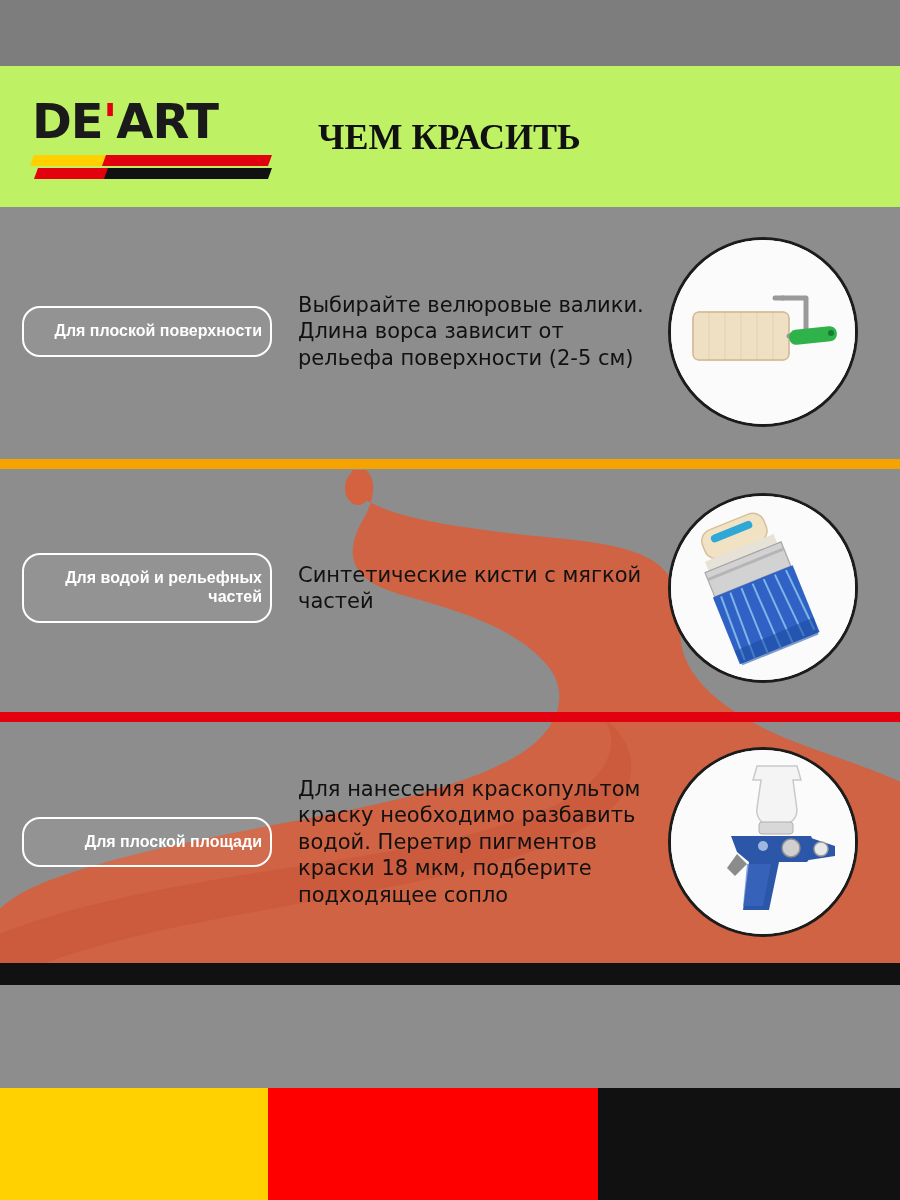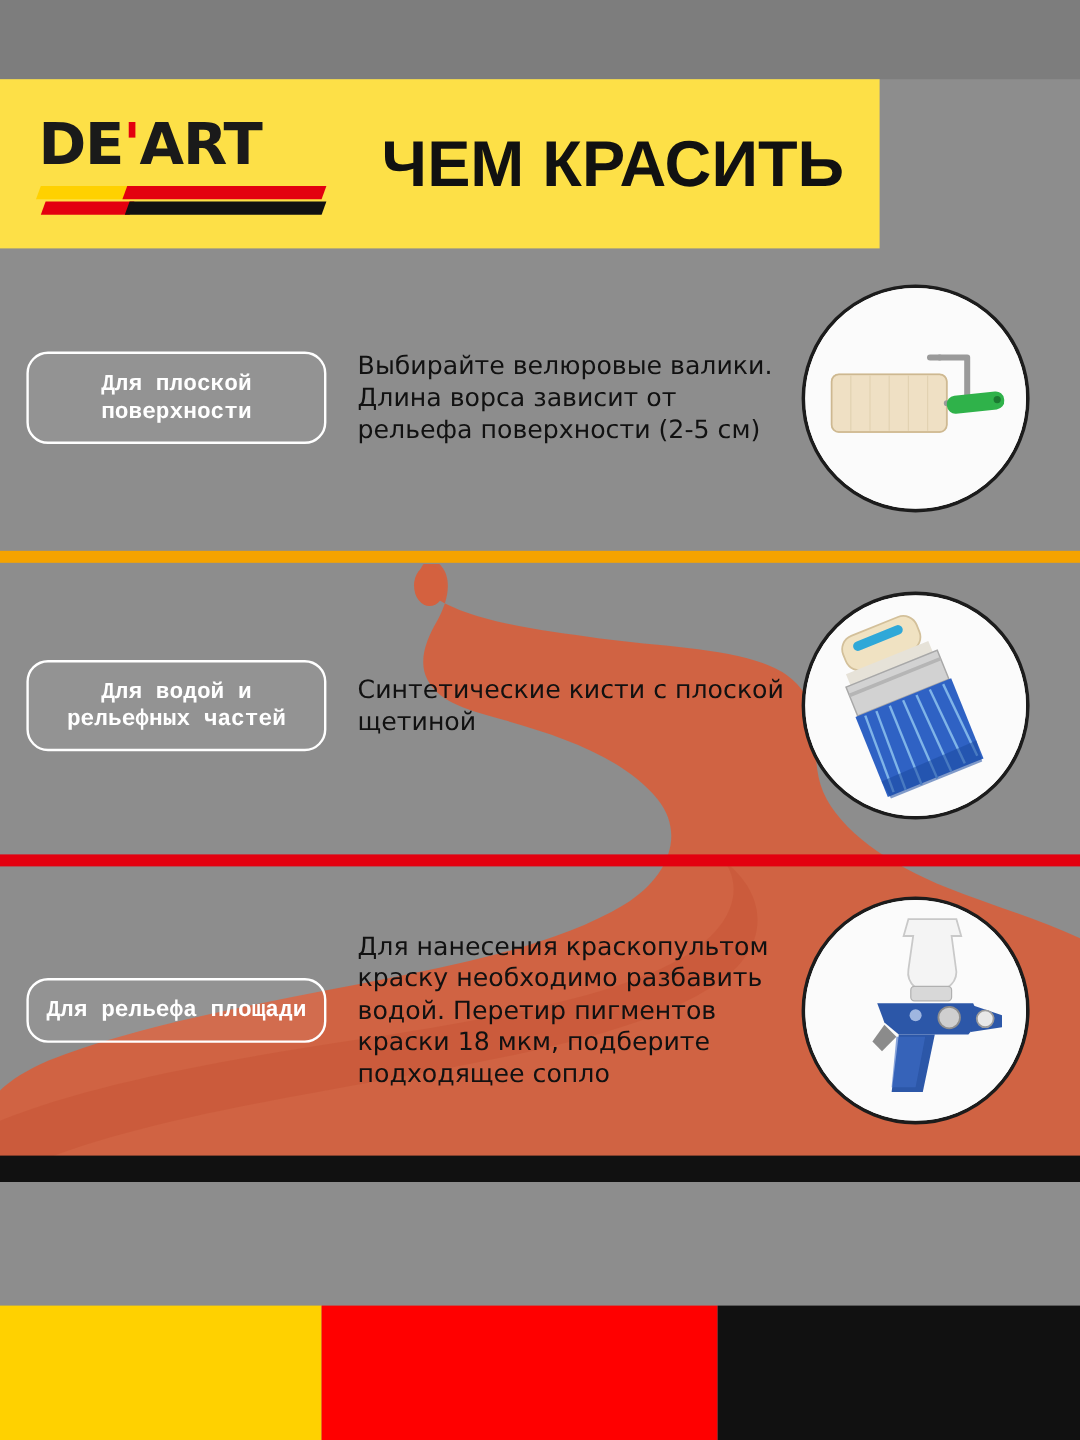--- a/index.html
+++ b/index.html
@@ -27,22 +27,22 @@
     position: absolute;
     left: 0; top: 0;
     width: 900px; height: 66px;
     background: #7d7d7d;
   }
 
   
   .header {
     position: absolute;
     left: 0; top: 66px;
-    width: 733px; height: 141px;
-    background: #fde047;
+    width: 900px; height: 141px;
+    background: #bef264;
     display: flex;
     align-items: center;
     padding-left: 32px;
     box-sizing: border-box;
   }
   .logo {
     position: relative;
     width: 240px;
     height: 92px;
     flex: none;
@@ -91,23 +91,23 @@
     background: #e3000f;
     transform: skewX(-20deg);
   }
   .bar-black {
     left: 74px; top: 13px;
     width: 164px;
     background: #111111;
     transform: skewX(-20deg);
   }
   .header-title {
-    font-family: Liberation Sans, sans-serif;
+    font-family: Liberation Serif, serif;
     font-weight: bold;
-    font-size: 54px;
+    font-size: 36px;
     color: #111111;
     letter-spacing: 0px;
     margin-left: 46px;
     white-space: nowrap;
   }
 
   
   .splash {
     position: absolute;
     left: 0;
@@ -130,25 +130,25 @@
   .row3 { top: 722px; height: 240px; }
 
   .label-box {
     flex: none;
     width: 250px;
     margin-left: 22px;
     border: 2px solid #ffffff;
     border-radius: 18px;
     background: rgba(255,255,255,0.06);
     color: #ffffff;
-    font-family: Liberation Mono, monospace;
+    font-family: Liberation Sans, sans-serif;
     font-weight: bold;
-    font-size: 19px;
+    font-size: 16px;
     line-height: 1.18;
-    text-align: center;
+    text-align: right;
     padding: 14px 8px;
     box-sizing: border-box;
   }
   .desc {
     flex: 1;
     color: #111111;
     font-family: "DejaVu Sans", sans-serif;
     font-size: 21px;
     line-height: 1.26;
     margin-left: 26px;
@@ -259,21 +259,21 @@
         <rect x="118" y="88" width="48" height="15" rx="7" fill="#2fb24a" transform="rotate(-6 142 96)"></rect>
         <circle cx="160" cy="93" r="3" fill="#1b7a31"></circle>
       </svg>
     </div>
   </div>
 
   <div class="divider divider-orange"></div>
 
   <div class="row row2">
     <div class="label-box">Для водой и рельефных частей</div>
-    <div class="desc">Синтетические кисти с плоской щетиной</div>
+    <div class="desc">Синтетические кисти с мягкой частей</div>
     <div class="photo-circle">
       <svg viewBox="0 0 184 184" width="184" height="184" xmlns="http://www.w3.org/2000/svg">
         <rect x="0" y="0" width="184" height="184" fill="#fbfbfb"></rect>
         <g transform="rotate(-22 92 92)">
           <rect x="52" y="18" width="66" height="30" rx="12" fill="#f0e2c2" stroke="#d3c09a" stroke-width="1.5"></rect>
           <rect x="62" y="24" width="44" height="8" rx="4" fill="#2fa8d8"></rect>
           <rect x="48" y="46" width="74" height="10" fill="#e6e2d8"></rect>
           <rect x="44" y="56" width="82" height="26" fill="#d2d2d2" stroke="#a8a8a8" stroke-width="1.2"></rect>
           <rect x="44" y="62" width="82" height="3" fill="#b5b5b5"></rect>
           <rect x="42" y="82" width="86" height="72" fill="#2f62c4"></rect>
@@ -288,21 +288,21 @@
           </g>
           <path d="M42,140 L128,138 L126,156 L44,156 Z" fill="#1c4aa0" opacity="0.55"></path>
         </g>
       </svg>
     </div>
   </div>
 
   <div class="divider divider-red"></div>
 
   <div class="row row3">
-    <div class="label-box">Для рельефа площади</div>
+    <div class="label-box">Для плоской площади</div>
     <div class="desc">Для нанесения краскопультом краску необходимо разбавить водой. Перетир пигментов краски 18 мкм, подберите подходящее сопло</div>
     <div class="photo-circle">
       <svg viewBox="0 0 184 184" width="184" height="184" xmlns="http://www.w3.org/2000/svg">
         <rect x="0" y="0" width="184" height="184" fill="#fbfbfb"></rect>
         <path d="M86,16 L126,16 L130,30 L122,30 L126,60 C126,72 112,78 104,78 C96,78 84,70 86,58 L90,30 L82,30 Z" fill="#f4f4f4" stroke="#c9c9c9" stroke-width="1.5"></path>
         <rect x="88" y="72" width="34" height="12" rx="3" fill="#d8d8d8" stroke="#b0b0b0" stroke-width="1"></rect>
         <path d="M60,86 L140,86 L146,100 L136,112 L78,112 L66,102 Z" fill="#2c57a8"></path>
         <path d="M140,88 L164,96 L164,106 L138,110 Z" fill="#2c57a8"></path>
         <circle cx="150" cy="99" r="7" fill="#e8e8e8" stroke="#9b9b9b" stroke-width="1.5"></circle>
         <circle cx="120" cy="98" r="9" fill="#cfcfcf" stroke="#8e8e8e" stroke-width="1.5"></circle>

